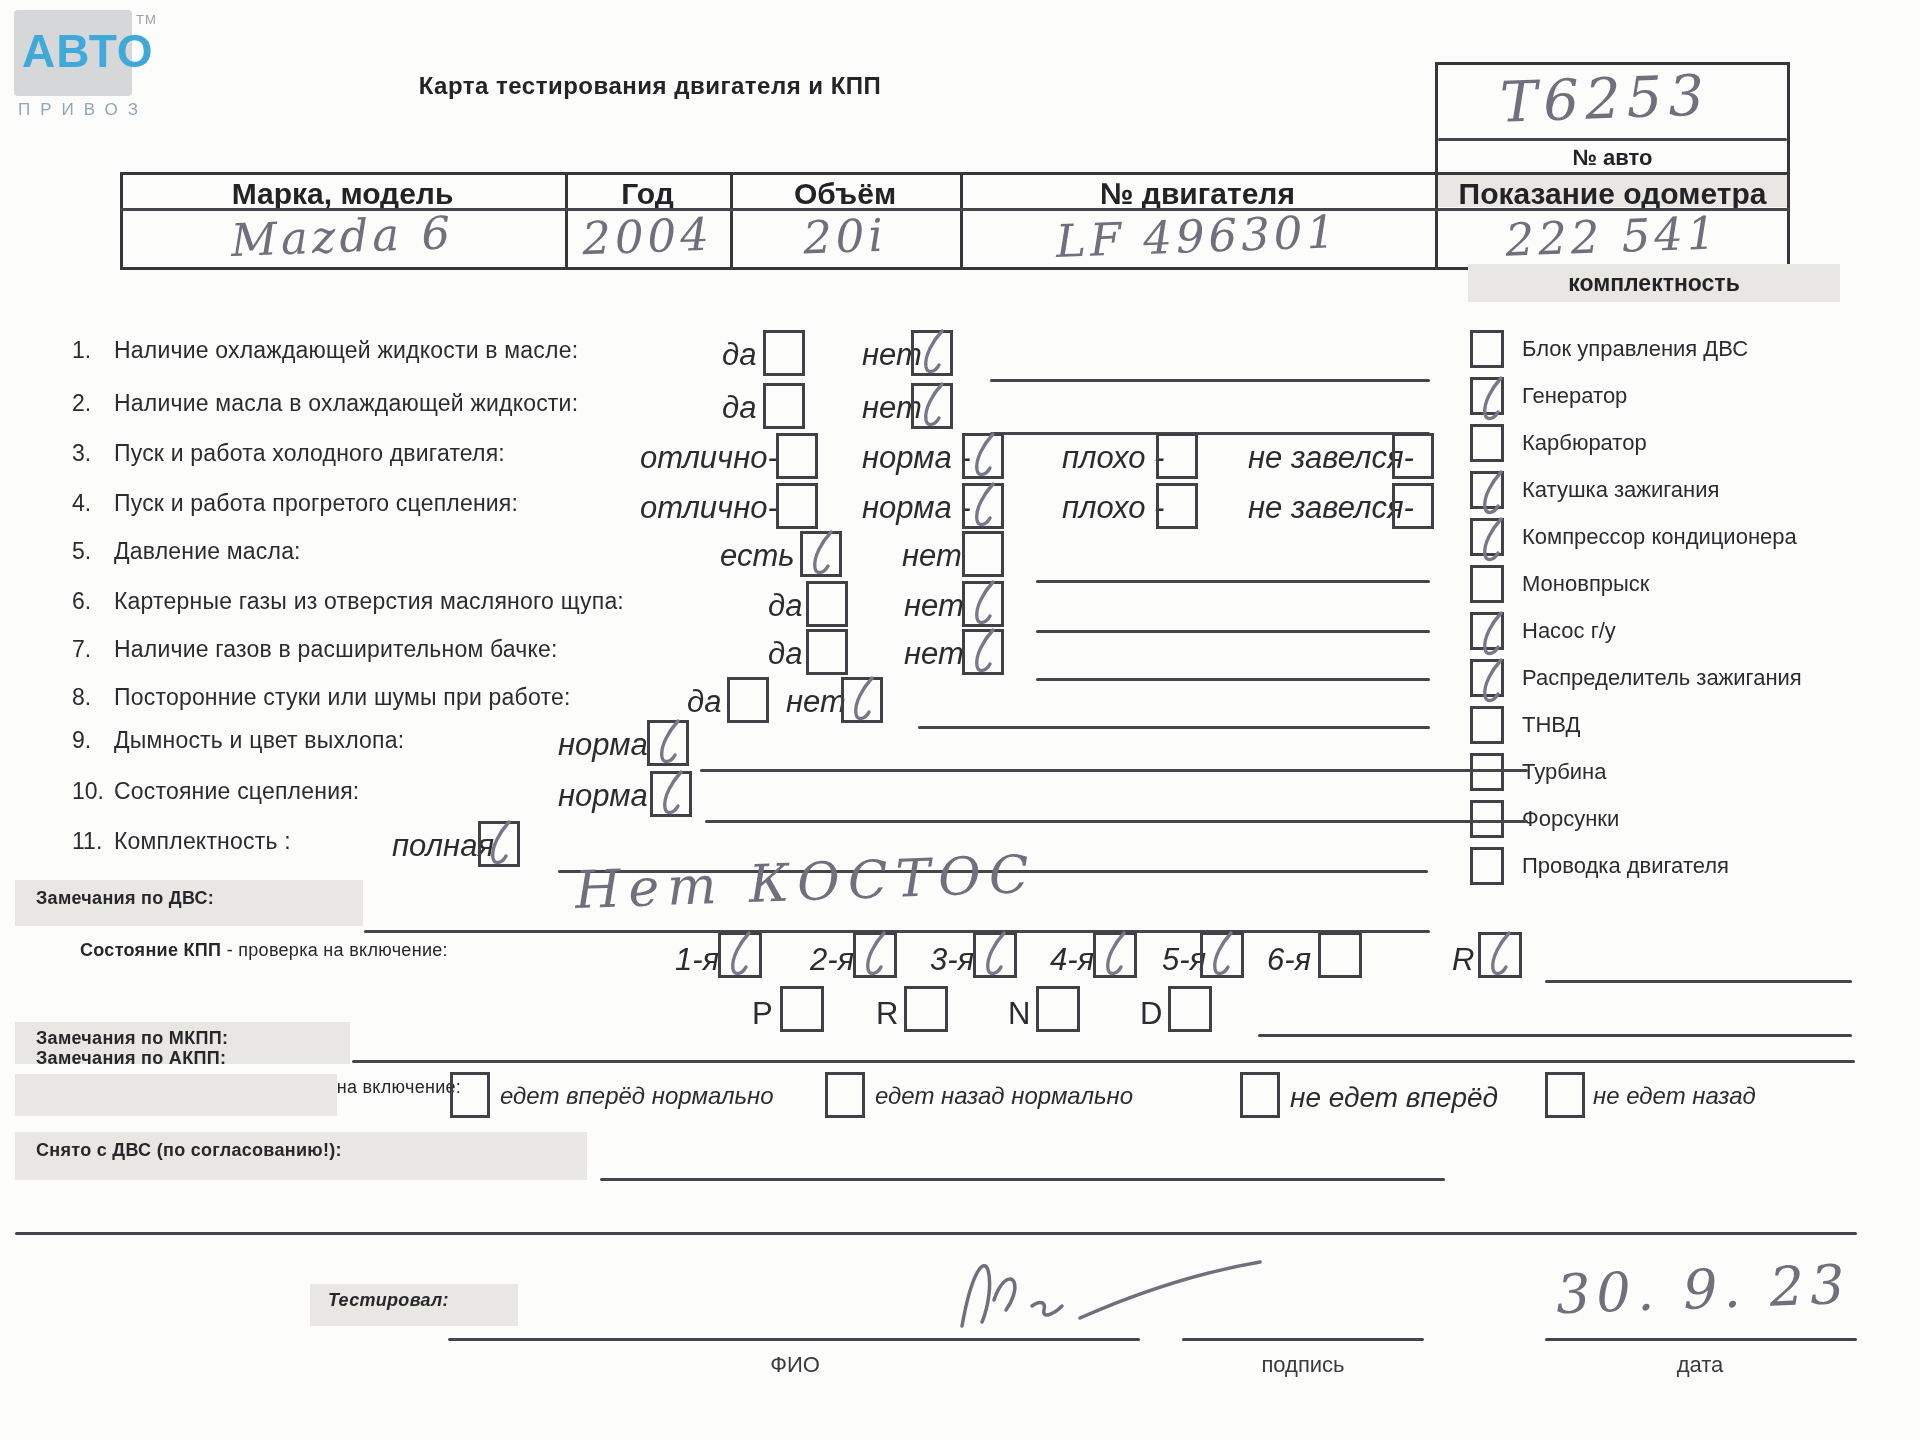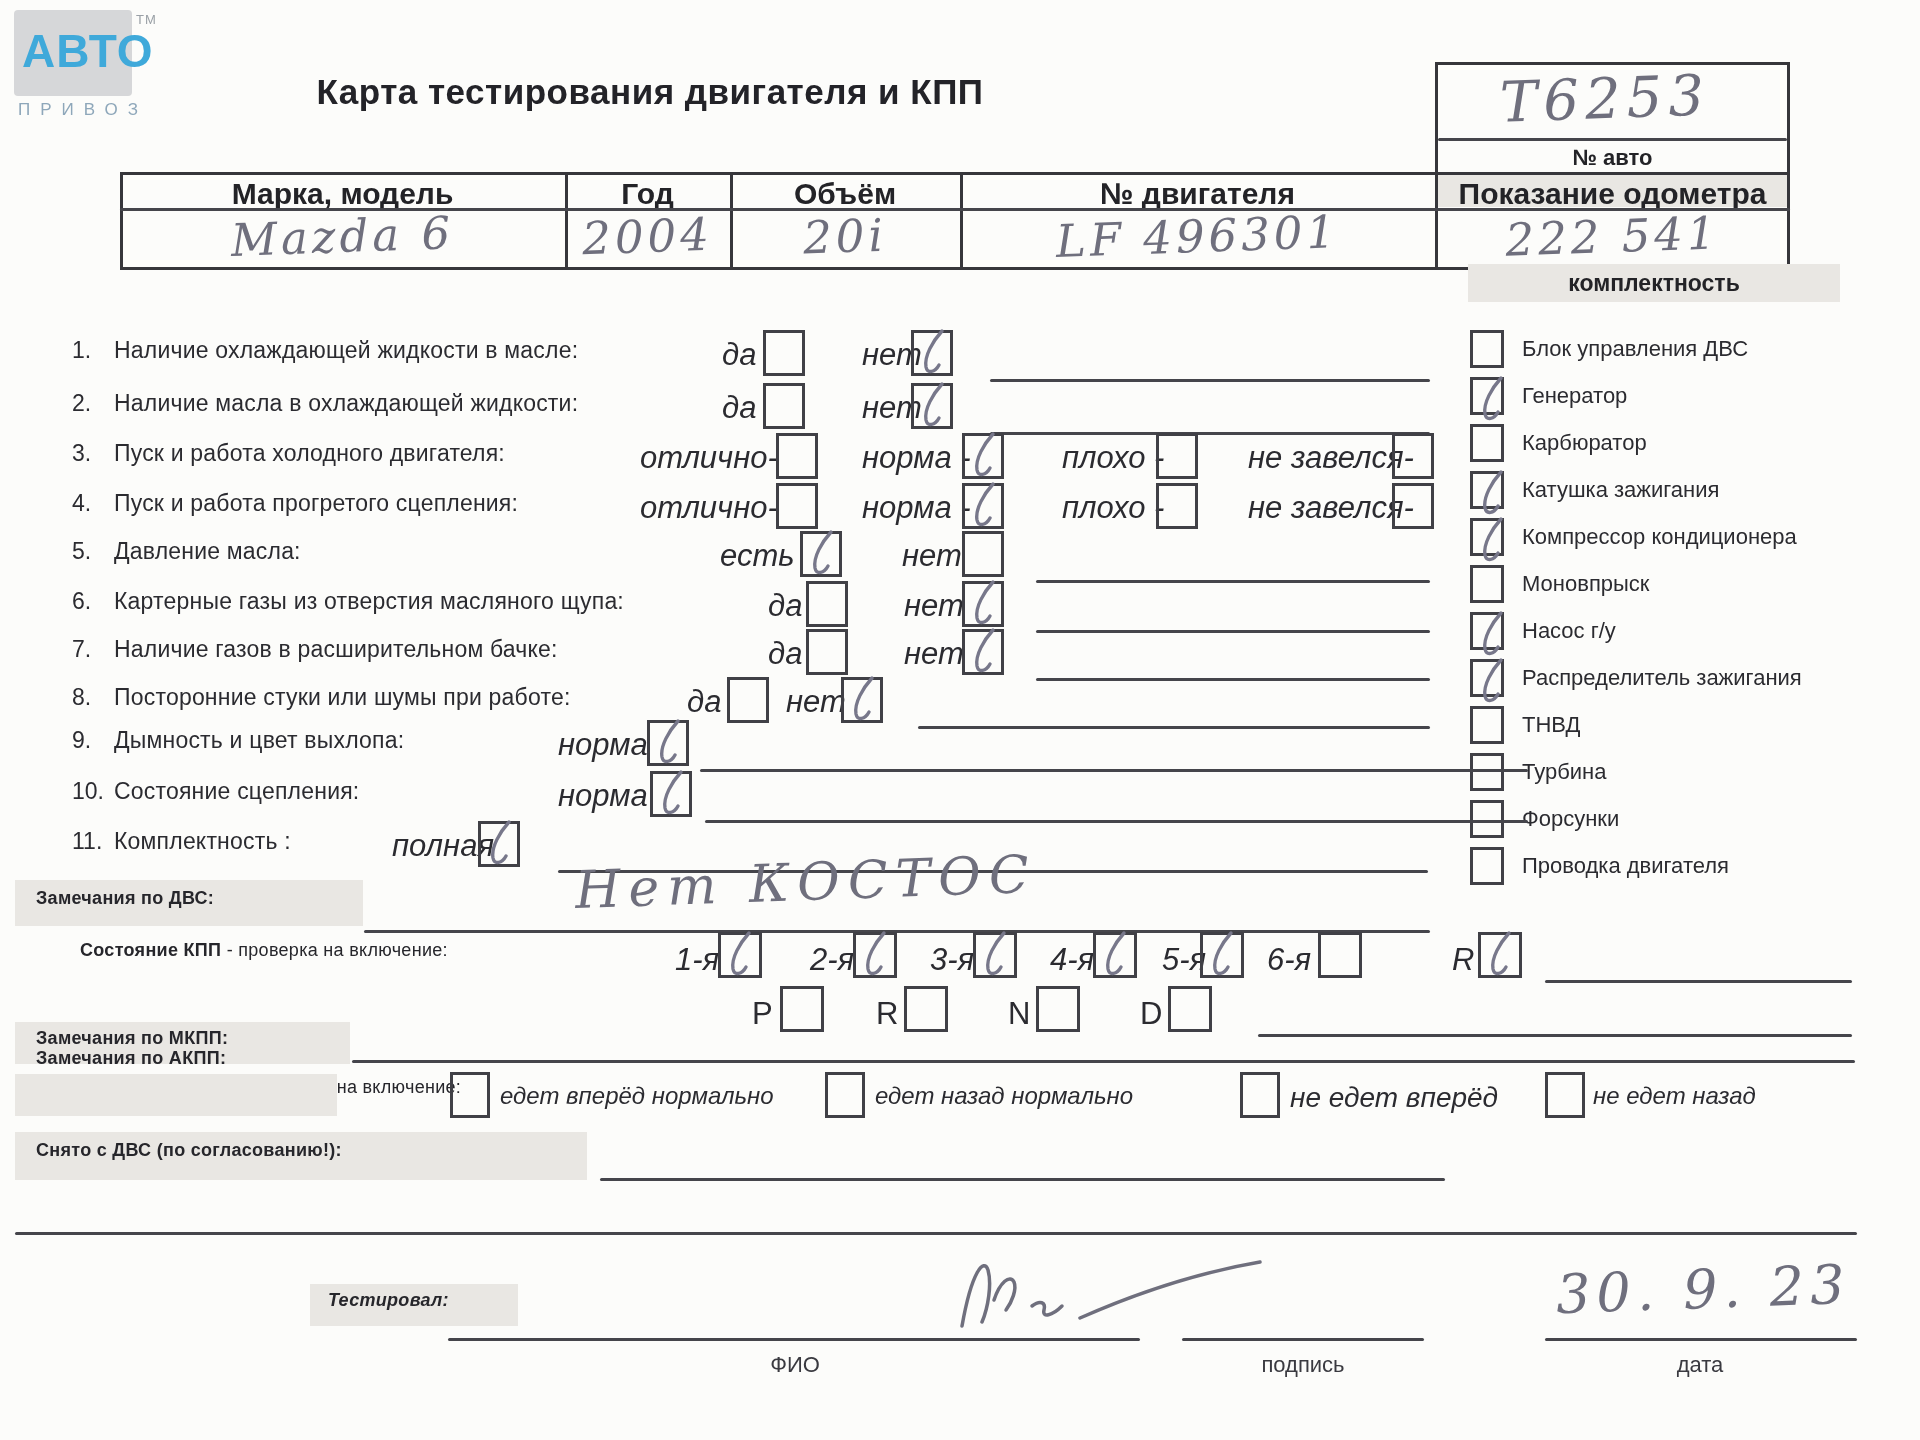--- a/index.html
+++ b/index.html
@@ -26,21 +26,21 @@
 </head>
 <body>
 
 <div class="page">
 
   <div class="abs" style="left:14px;top:10px;width:118px;height:86px;background:#d6d7d9;border-radius:4px;"></div>
   <div class="abs" style="left:22px;top:24px;font-size:46px;font-weight:bold;color:#3fa9da;letter-spacing:1px;">АВТО</div>
   <div class="abs" style="left:136px;top:12px;font-size:13px;color:#9aa0a6;letter-spacing:1px;">TM</div>
   <div class="abs" style="left:18px;top:100px;font-size:17px;color:#8ea7ba;letter-spacing:10px;text-align:right;">ПРИВОЗ</div>
 
-  <div class="abs" style="left:280px;top:72px;width:740px;text-align:center;font-size:35px;font-weight:bold;color:#232328;letter-spacing:.5px;">Карта тестирования двигателя  и КПП</div>
+  <div class="abs" style="left:280px;top:72px;width:740px;text-align:center;font-size:24px;font-weight:bold;color:#232328;letter-spacing:.5px;">Карта тестирования двигателя  и КПП</div>
 
   <div class="tablebox" style="left:1435px;top:62px;width:355px;height:113px;"></div>
   <div class="hand" style="left:1500px;top:66px;font-size:56px;letter-spacing:6px;">Т6253</div>
   <div class="hline" style="left:1438px;top:138px;width:349px;"></div>
   <div class="abs" style="left:1435px;top:145px;width:355px;text-align:center;font-size:22px;font-weight:bold;color:#232327;">№ авто</div>
 
   <div id="vtable">
       <div class="tablebox" style="left:120px;top:172px;width:1670px;height:98px;"></div>
       <div class="thead" style="left:120px;top:172px;width:445px;">Марка, модель</div>
       <div class="hand" style="left:120px;top:210px;width:445px;text-align:center;font-size:45px;letter-spacing:4px;">Mazda 6</div>

